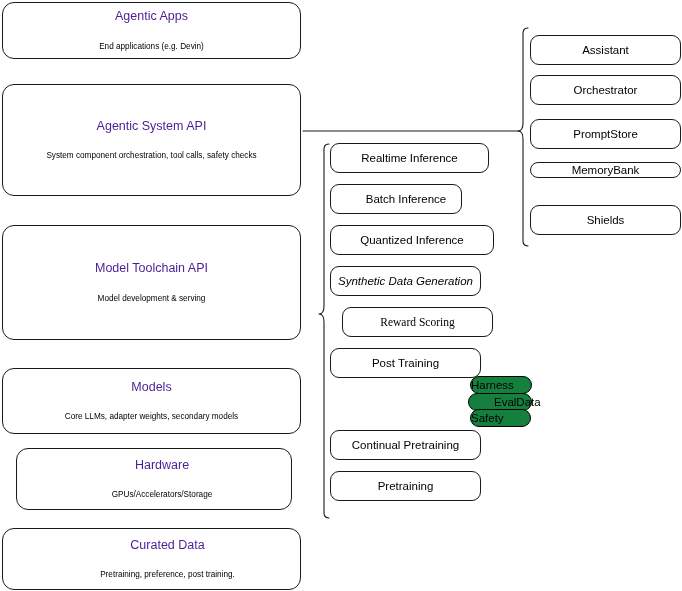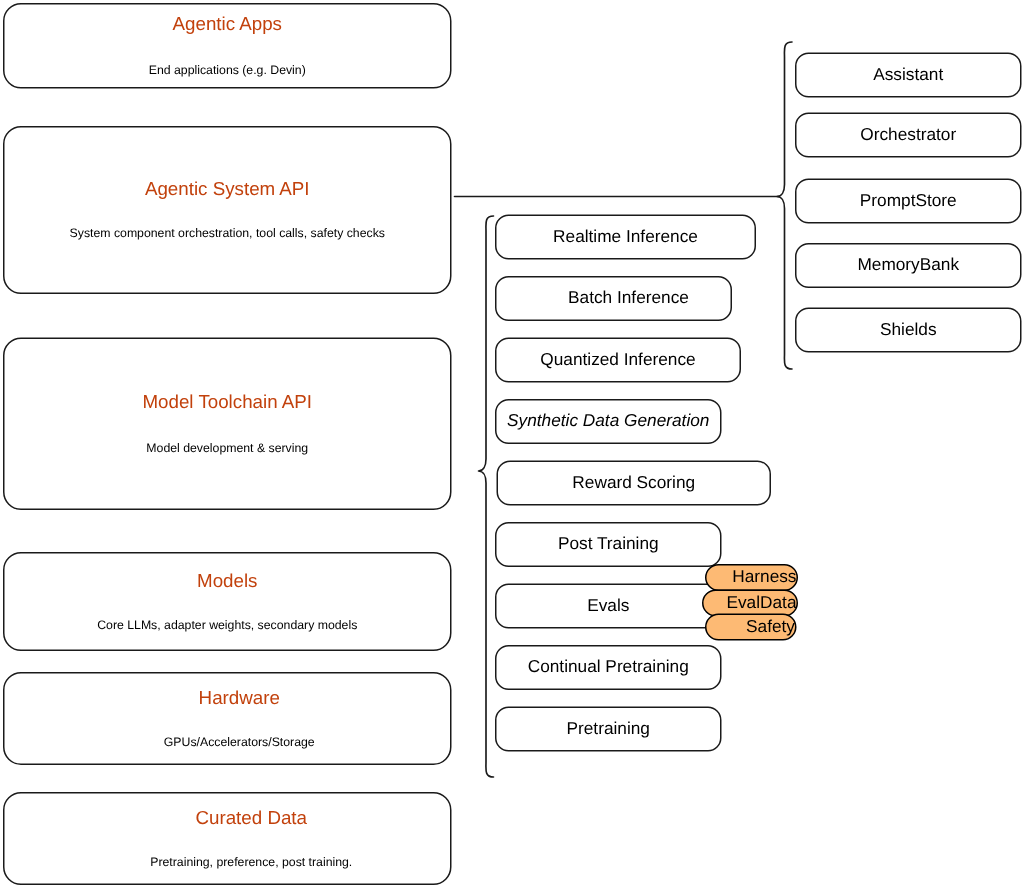--- a/index.html
+++ b/index.html
@@ -29,47 +29,47 @@
     border-radius: 12px;
     display: flex;
     flex-direction: column;
     align-items: center;
     justify-content: center;
     text-align: center;
     line-height: 1.25;
   }
   .layer-title {
     font-size: 12.5px;
-    color: #c2410c;
+    color: #4c1d95;
     white-space: nowrap;
   }
   .layer-sub {
     font-size: 8.2px;
     color: #000;
     margin-top: 17px;
     white-space: nowrap;
   }
   .chip {
     border-radius: 9px;
     font-size: 11.5px;
     justify-content: center;
   }
   .chip .chip-label {
     font-size: 11.5px;
     white-space: nowrap;
   }
   .pill {
     position: absolute;
     box-sizing: border-box;
-    background: #fdba74;
+    background: #15803d;
     border: 1.4px solid #000000;
     border-radius: 999px;
     display: flex;
     align-items: center;
-    justify-content: flex-end;
+    justify-content: flex-start;
     font-size: 11.5px;
     white-space: nowrap;
     z-index: 20;
   }
   svg.lines {
     position: absolute;
     left: 0; top: 0;
     width: 682px;
     height: 591px;
     overflow: visible;
@@ -102,21 +102,21 @@
   <div class="box" style="left:2px; top:225px; width:299px; height:115px;">
     <div class="layer-title">Model Toolchain API</div>
     <div class="layer-sub">Model development &amp; serving</div>
   </div>
 
   <div class="box" style="left:2px; top:368px; width:299px; height:66px;">
     <div class="layer-title">Models</div>
     <div class="layer-sub">Core LLMs, adapter weights, secondary models</div>
   </div>
 
-  <div class="box" style="left:2px; top:448px; width:299px; height:62px;padding-left:16px;">
+  <div class="box" style="left:16px; top:448px; width:276px; height:62px;padding-left:16px;">
     <div class="layer-title">Hardware</div>
     <div class="layer-sub">GPUs/Accelerators/Storage</div>
   </div>
 
   <div class="box" style="left:2px; top:528px; width:299px; height:62px;padding-left:32px;">
     <div class="layer-title">Curated Data</div>
     <div class="layer-sub">Pretraining, preference, post training.</div>
   </div>
 
   <svg class="lines" viewBox="0 0 682 591">
@@ -133,40 +133,37 @@
 
     <path d="M 329 144
              C 323 144 324 149 324 154
              L 324 306
              C 324 311 322 314 319 314
              C 322 314 324 317 324 322
              L 324 508
              C 324 513 323 518 329 518"></path>
   </svg>
 
-  <div class="box chip" style="left:330px; top:143px; width:174px; height:30px;">
+  <div class="box chip" style="left:330px; top:143px; width:159px; height:30px;">
     <span class="chip-label">Realtime Inference</span>
   </div>
-  <div class="box chip" style="left:330px; top:184px; width:158px; height:30px;padding-left:20px;">
+  <div class="box chip" style="left:330px; top:184px; width:132px; height:30px;padding-left:20px;">
     <span class="chip-label">Batch Inference</span>
   </div>
   <div class="box chip" style="left:330px; top:225px; width:164px; height:30px;">
     <span class="chip-label">Quantized Inference</span>
   </div>
   <div class="box chip" style="left:330px; top:266px; width:151px; height:30px;font-style:italic;">
     <span class="chip-label">Synthetic Data Generation</span>
   </div>
-  <div class="box chip" style="left:331px; top:307px; width:183px; height:30px;">
+  <div class="box chip" style="left:342px; top:307px; width:151px; height:30px;font-family:Liberation Serif, serif;">
     <span class="chip-label">Reward Scoring</span>
   </div>
   <div class="box chip" style="left:330px; top:348px; width:151px; height:30px;">
     <span class="chip-label">Post Training</span>
-  </div>
-  <div class="box chip" style="left:330px; top:389px; width:151px; height:30px;">
-    <span class="chip-label">Evals</span>
   </div>
   <div class="box chip" style="left:330px; top:430px; width:151px; height:30px;">
     <span class="chip-label">Continual Pretraining</span>
   </div>
   <div class="box chip" style="left:330px; top:471px; width:151px; height:30px;">
     <span class="chip-label">Pretraining</span>
   </div>
 
   <div class="pill" style="left:470px; top:376px; width:62px; height:18px;">
     <span>Harness</span>
@@ -180,20 +177,20 @@
 
   <div class="box chip" style="left:530px; top:35px; width:151px; height:30px;">
     <span class="chip-label">Assistant</span>
   </div>
   <div class="box chip" style="left:530px; top:75px; width:151px; height:30px;">
     <span class="chip-label">Orchestrator</span>
   </div>
   <div class="box chip" style="left:530px; top:119px; width:151px; height:30px;">
     <span class="chip-label">PromptStore</span>
   </div>
-  <div class="box chip" style="left:530px; top:162px; width:151px; height:30px;text-align:right;">
+  <div class="box chip" style="left:530px; top:162px; width:151px; height:16px;text-align:right;">
     <span class="chip-label">MemoryBank</span>
   </div>
   <div class="box chip" style="left:530px; top:205px; width:151px; height:30px;">
     <span class="chip-label">Shields</span>
   </div>
 
 </div>
 
 </body></html>

